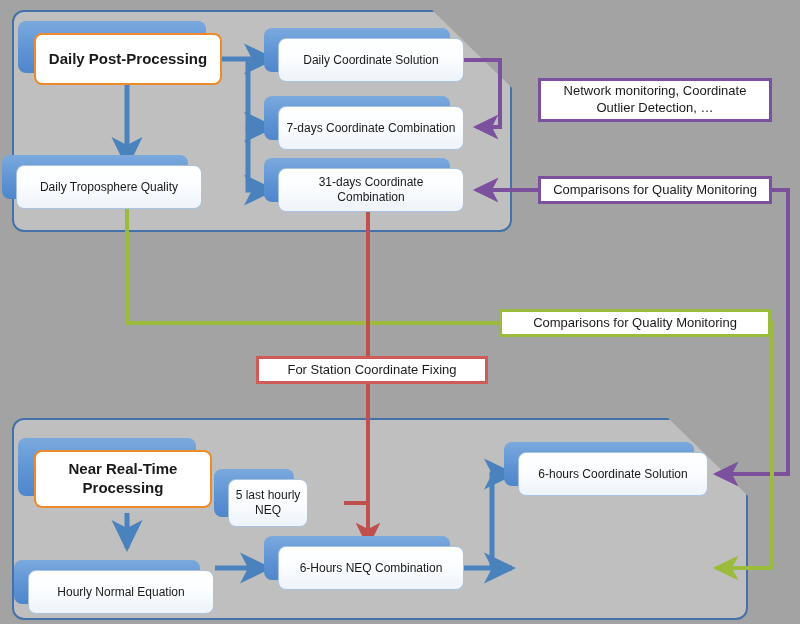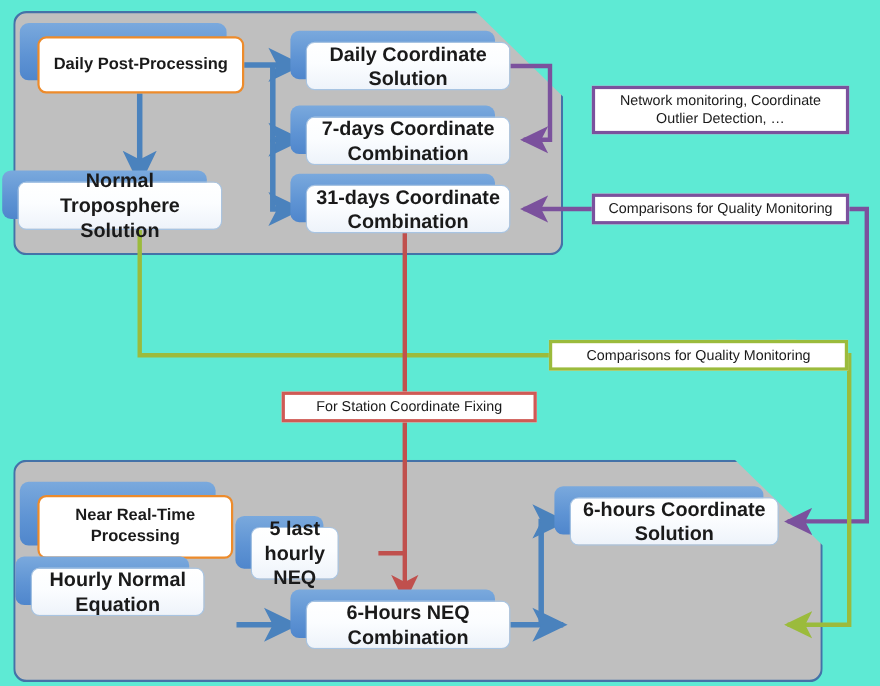--- a/index.html
+++ b/index.html
@@ -1,35 +1,35 @@
 <!DOCTYPE html>
 <html><head>
 <meta charset="utf-8">
 <style>
   html,body{margin:0;padding:0;background:#000;}
   body{width:800px;height:624px;overflow:hidden;
        font-family:"Liberation Sans","DejaVu Sans",sans-serif;}
-  #stage{position:relative;width:800px;height:624px;background:#5eead4;}
+  #stage{position:relative;width:800px;height:624px;background:#a3a3a3;}
 
   
   .panel{position:absolute;background:#bfbfbf;border:2px solid #4472a8;box-sizing:border-box;}
   .panel.top{left:12px;top:10px;width:500px;height:222px;border-radius:12px;
      clip-path:polygon(0 0,420px 0,100% 78px,100% 100%,0 100%);}
   .panel.bottom{left:12px;top:418px;width:736px;height:202px;border-radius:12px;
      clip-path:polygon(0 0,656px 0,100% 78px,100% 100%,0 100%);}
 
   
   .node{position:absolute;box-sizing:border-box;}
   .node .shadow{position:absolute;left:-14px;top:-10px;width:100%;height:100%;
      border-radius:8px;background:linear-gradient(180deg,#7aa9dd 0%,#5f94d4 55%,#4f86cc 100%);}
   .node .body{position:absolute;left:0;top:0;width:100%;height:100%;
      border-radius:8px;border:1px solid #a8c4e2;box-sizing:border-box;
      background:linear-gradient(180deg,#ffffff 0%,#fbfdff 45%,#eef3fa 100%);
      display:flex;align-items:center;justify-content:center;text-align:center;
-     color:#1a1a1a;font-size:18px;line-height:1.25;padding:2px 6px;font-weight:bold;}
+     color:#1a1a1a;font-size:12px;line-height:1.25;padding:2px 6px;}
   .node.title .body{border:2px solid #ed8b2b;background:#ffffff;font-weight:bold;font-size:15px;}
   .node.title .shadow{left:-16px;top:-12px;}
 
   
   .callout{position:absolute;box-sizing:border-box;background:#ffffff;
      display:flex;align-items:center;justify-content:center;text-align:center;
      font-size:13px;line-height:1.3;color:#1a1a1a;padding:2px 6px;}
   .callout.purple{border:3px solid #7b519d;}
   .callout.green{border:3px solid #9bbb3c;}
   .callout.red{border:3px solid #d05a55;}
@@ -91,21 +91,21 @@
     </g>
   </svg>
 
   <div class="node title" style="left:34px;top:33px;width:188px;height:52px;">
     <div class="shadow"></div>
     <div class="body">Daily Post-Processing</div>
   </div>
 
   <div class="node" style="left:16px;top:165px;width:186px;height:44px;">
     <div class="shadow"></div>
-    <div class="body">Normal Troposphere Solution</div>
+    <div class="body">Daily Troposphere Quality</div>
   </div>
 
   <div class="node" style="left:278px;top:38px;width:186px;height:44px;">
     <div class="shadow"></div>
     <div class="body">Daily Coordinate Solution</div>
   </div>
 
   <div class="node" style="left:278px;top:106px;width:186px;height:44px;">
     <div class="shadow"></div>
     <div class="body">7-days Coordinate Combination</div>
@@ -114,21 +114,21 @@
   <div class="node" style="left:278px;top:168px;width:186px;height:44px;padding-left:44px;">
     <div class="shadow"></div>
     <div class="body">31-days Coordinate Combination</div>
   </div>
 
   <div class="node title" style="left:34px;top:450px;width:178px;height:58px;border-radius:27px;">
     <div class="shadow"></div>
     <div class="body">Near Real-Time Processing</div>
   </div>
 
-  <div class="node" style="left:28px;top:516px;width:158px;height:44px;">
+  <div class="node" style="left:28px;top:570px;width:186px;height:44px;">
     <div class="shadow"></div>
     <div class="body">Hourly Normal Equation</div>
   </div>
 
   <div class="node" style="left:228px;top:479px;width:80px;height:48px;">
     <div class="shadow"></div>
     <div class="body">5 last hourly NEQ</div>
   </div>
 
   <div class="node" style="left:278px;top:546px;width:186px;height:44px;">

